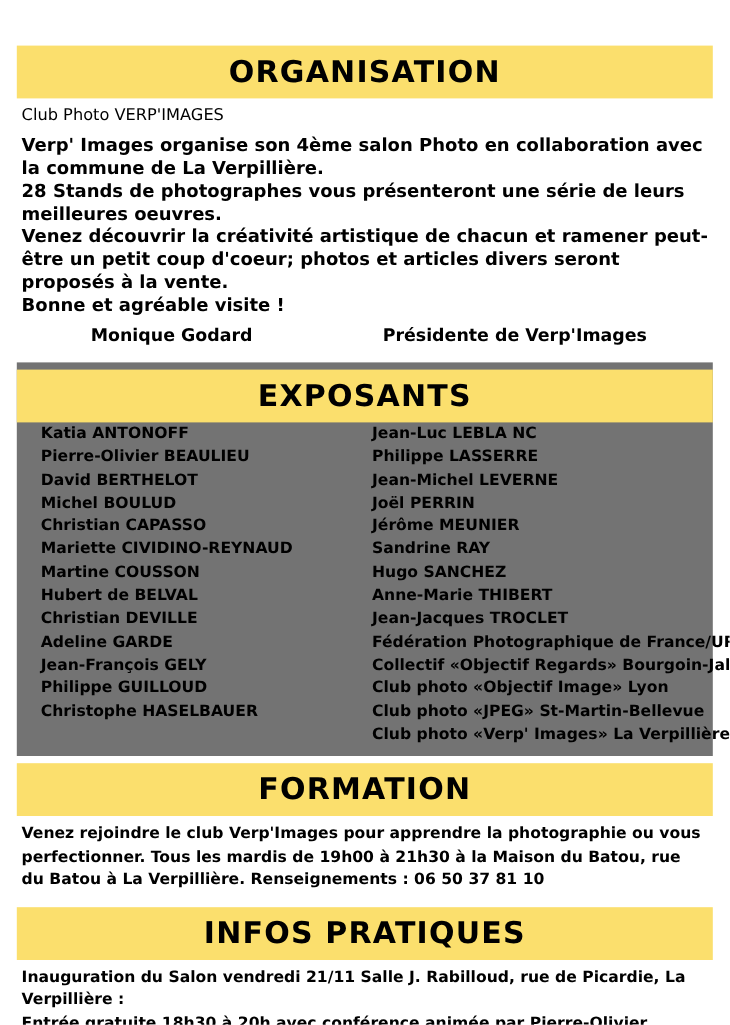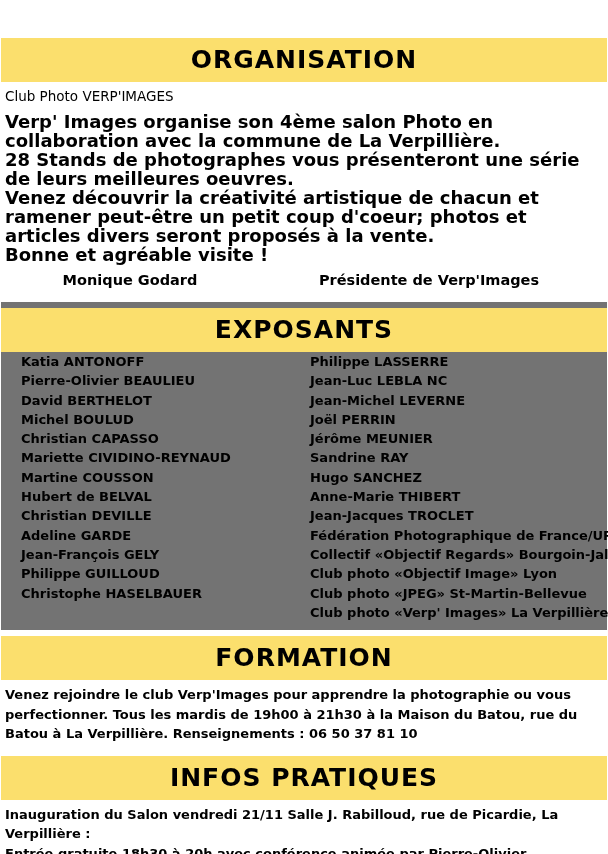--- a/index.html
+++ b/index.html
@@ -12,21 +12,21 @@
     background: #ffffff;
     font-family: "DejaVu Sans", sans-serif;
     color: #000000;
     overflow: hidden;
   }
   .page {
     position: relative;
     width: 608px;
     height: 615px;
     box-sizing: border-box;
-    padding: 0 1px;
+    padding: 0 14px;
   }
   .band {
     background: #fbdf6d;
     text-align: center;
     font-weight: bold;
     letter-spacing: 1px;
   }
   .band-title {
     font-size: 25px;
     line-height: 34px;
@@ -35,21 +35,21 @@
   .section-body {
     padding: 6px 4px 4px 4px;
   }
   .lead {
     font-size: 13.5px;
     font-weight: normal;
     line-height: 17px;
     margin: 0 0 7px 0;
   }
   .para {
-    font-size: 18px;
+    font-size: 15px;
     font-weight: bold;
     line-height: 19px;
     margin: 0;
   }
   .signature-row {
     display: flex;
     margin-top: 8px;
     font-size: 14.5px;
     font-weight: bold;
   }
@@ -128,22 +128,22 @@
         <div class="name">Mariette CIVIDINO-REYNAUD</div>
         <div class="name">Martine COUSSON</div>
         <div class="name">Hubert de BELVAL</div>
         <div class="name">Christian DEVILLE</div>
         <div class="name">Adeline GARDE</div>
         <div class="name">Jean-François GELY</div>
         <div class="name">Philippe GUILLOUD</div>
         <div class="name">Christophe HASELBAUER</div>
       </div>
       <div class="col right">
+        <div class="name">Jean-Luc LEBLA NC</div>
         <div class="name">Philippe LASSERRE</div>
-        <div class="name">Jean-Luc LEBLA NC</div>
         <div class="name">Jean-Michel LEVERNE</div>
         <div class="name">Joël PERRIN</div>
         <div class="name">Jérôme MEUNIER</div>
         <div class="name">Sandrine RAY</div>
         <div class="name">Hugo SANCHEZ</div>
         <div class="name">Anne-Marie THIBERT</div>
         <div class="name">Jean-Jacques TROCLET</div>
         <div class="name">Fédération Photographique de France/UR11</div>
         <div class="name">Collectif «Objectif Regards» Bourgoin-Jallieu</div>
         <div class="name">Club photo «Objectif Image» Lyon</div>

